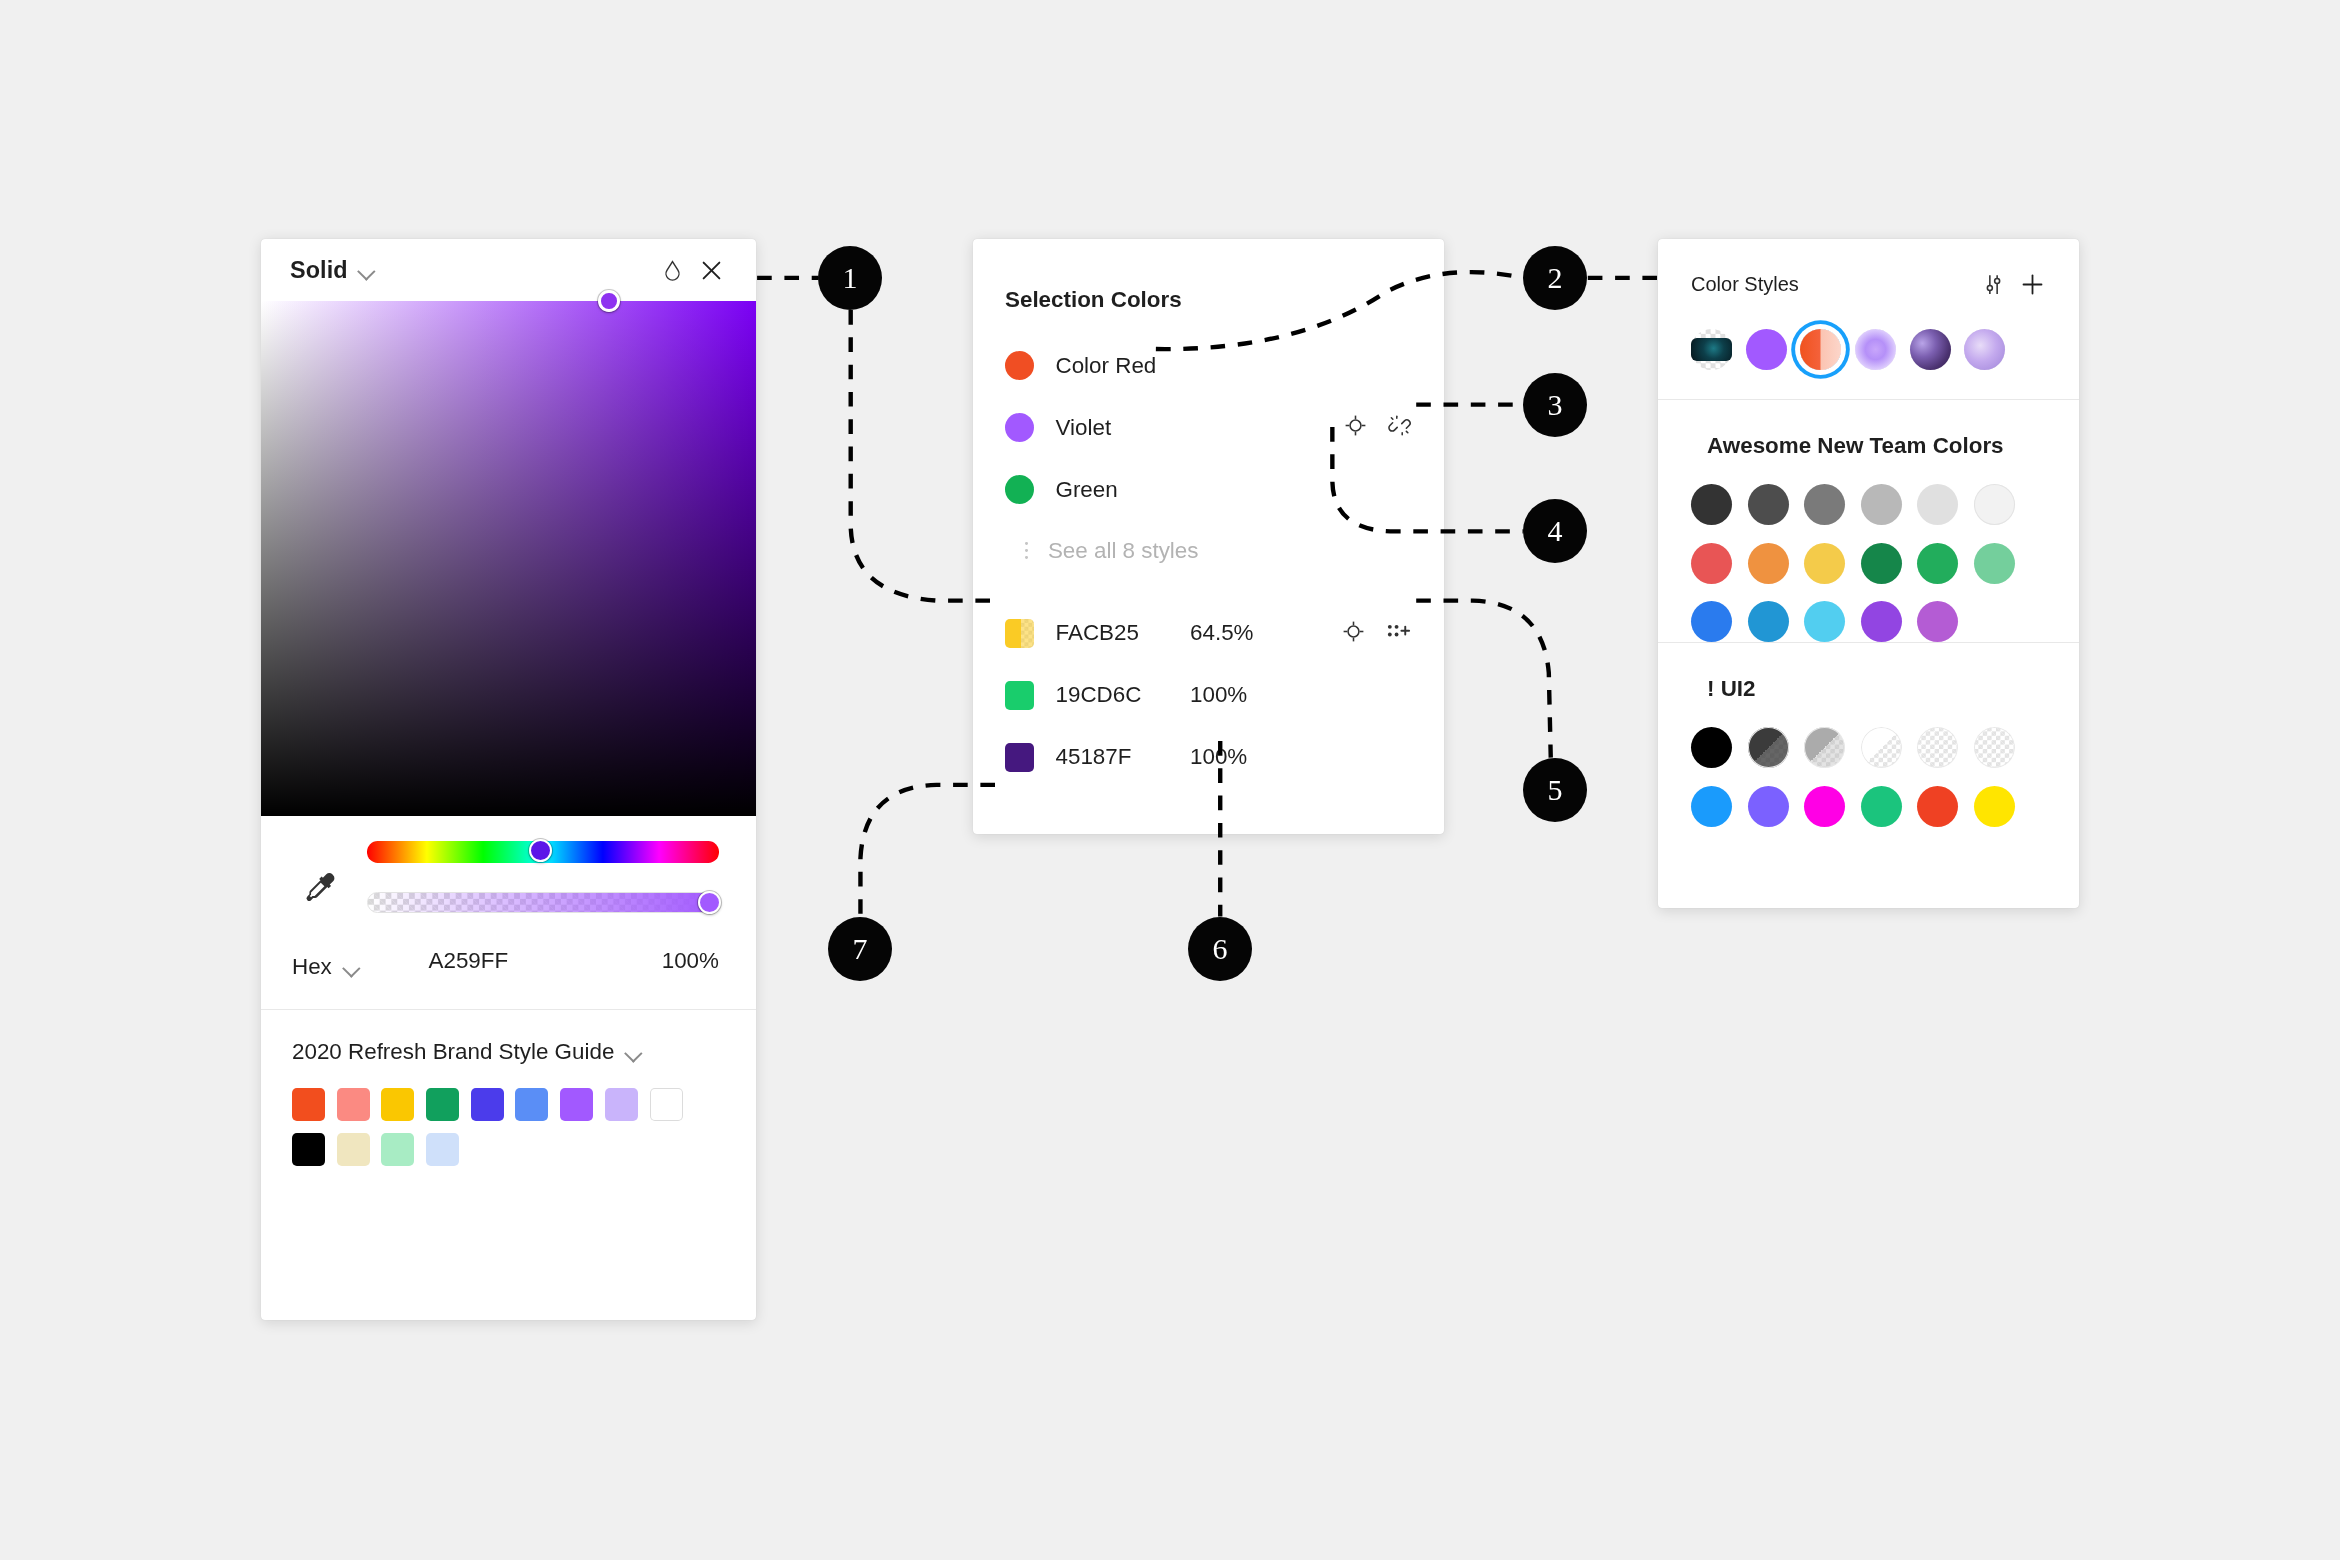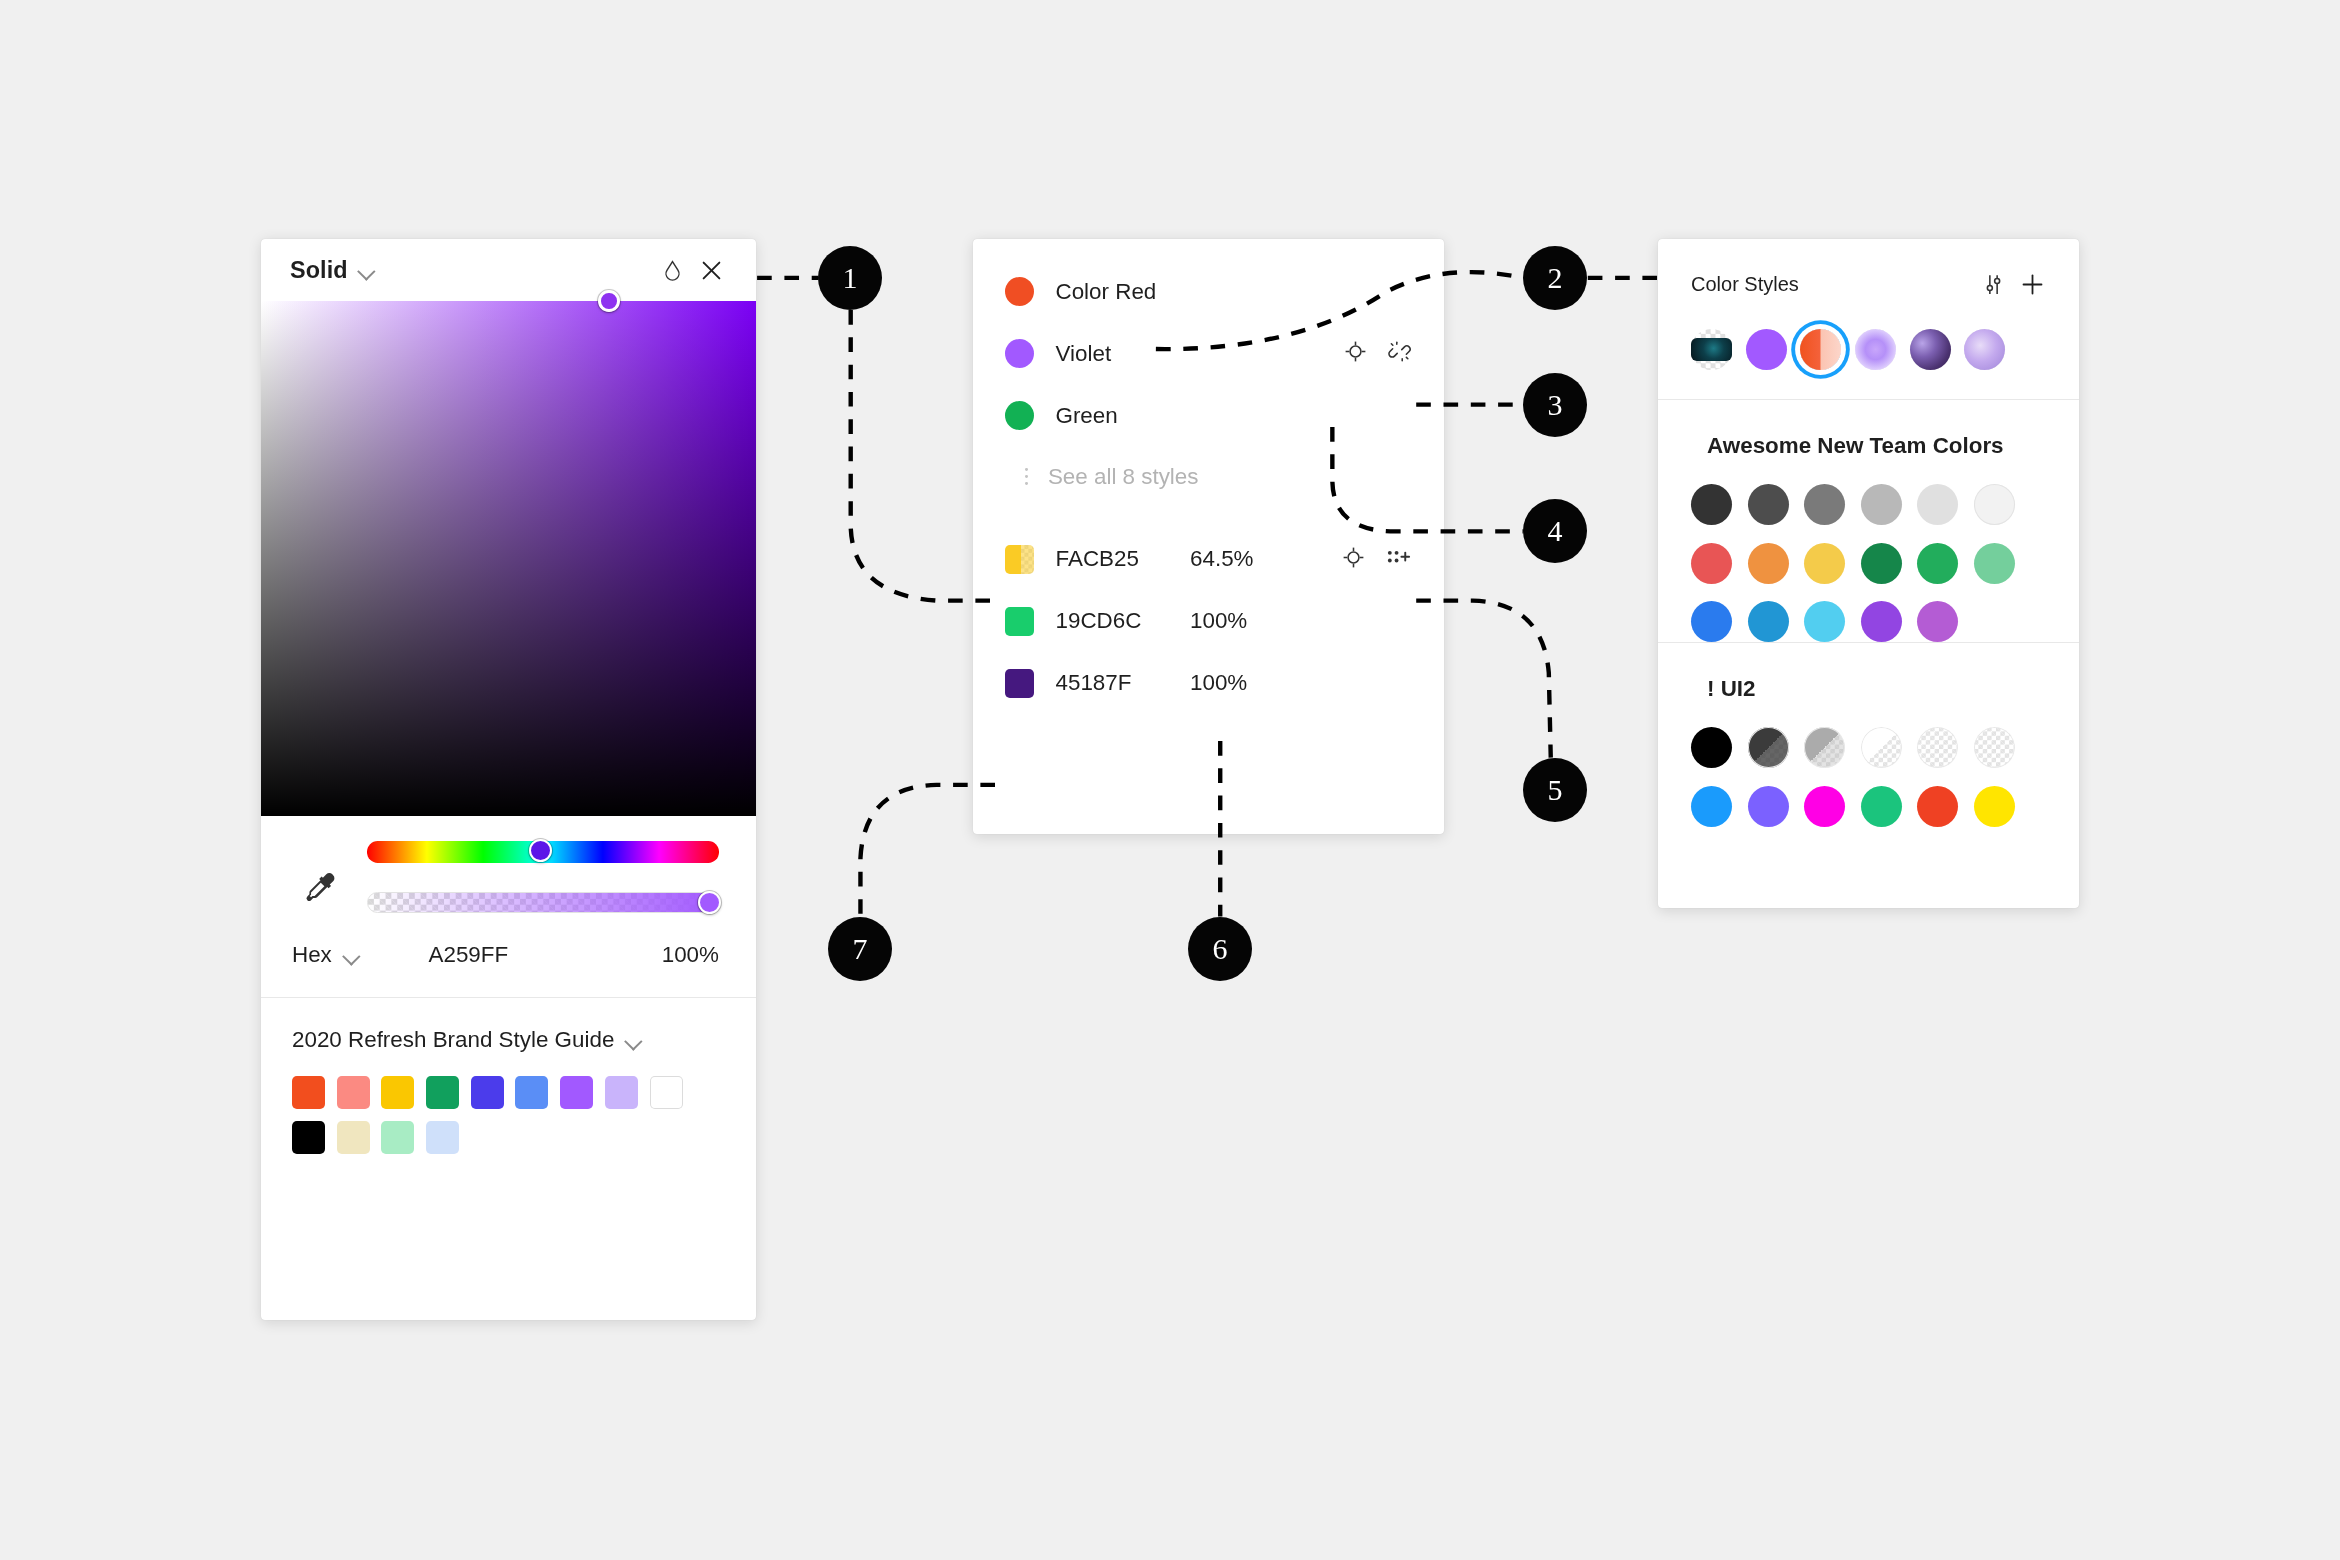--- a/index.html
+++ b/index.html
@@ -78,21 +78,21 @@
     position: absolute; width: 23.4px; height: 23.4px; border-radius: 50%;
     border: 2.9px solid #fff; top: -2px;
     box-shadow: 0 0 0 1px rgba(0,0,0,.2), 0 1px 2.9px rgba(0,0,0,.3);
   }
   .hue-handle { left: 162px; background: #5c15e8; }
   .alpha-handle { right: -2.9px; background: #a259ff; }
   .hex-row {
     display: flex; align-items: center; padding: 29px 37px 0 31px;
     font-size: 22.4px; color: #1f1f1f;
   }
-  .hex-label { display: flex; align-items: center; width: 117px; }
+  .hex-label { display: flex; align-items: center; width: 117px; margin-top: 12px; }
   .hex-val { flex: 1; padding-left: 19.5px; }
   .hex-opacity { text-align: right; }
   .divider { height: 1px; background: #e8e8e8; margin-top: 29px; }
   .guide-head {
     display: flex; align-items: center; padding: 29px 29px 0 31px;
     font-size: 22.4px; color: #1f1f1f;
   }
   .sw-grid { padding: 23.4px 29px 0 31px; display: flex; flex-direction: column; gap: 11.7px;}
   .sw-row { display: flex; gap: 11.7px; }
   .sw {
@@ -241,20 +241,21 @@
     <div class="sw-row" id="pk-row2">
         <div class="sw" style="background: rgb(0, 0, 0);"></div>
         <div class="sw" style="background: rgb(240, 230, 191);"></div>
         <div class="sw" style="background: rgb(168, 236, 196);"></div>
         <div class="sw" style="background: rgb(207, 224, 250);"></div>
       </div>
   </div>
 </div>
 
 <div class="panel" id="selection-panel">
+  <div class="sel-title">Selection Colors</div>
 
   <div class="sel-list" id="sel-styles">
       <div class="sel-row">
         <span class="dot" style="background:#f04e23"></span>
      <span class="sel-name">Color Red</span>
      <span class="row-icons">
        
      </span>
       </div>
       <div class="sel-row">

